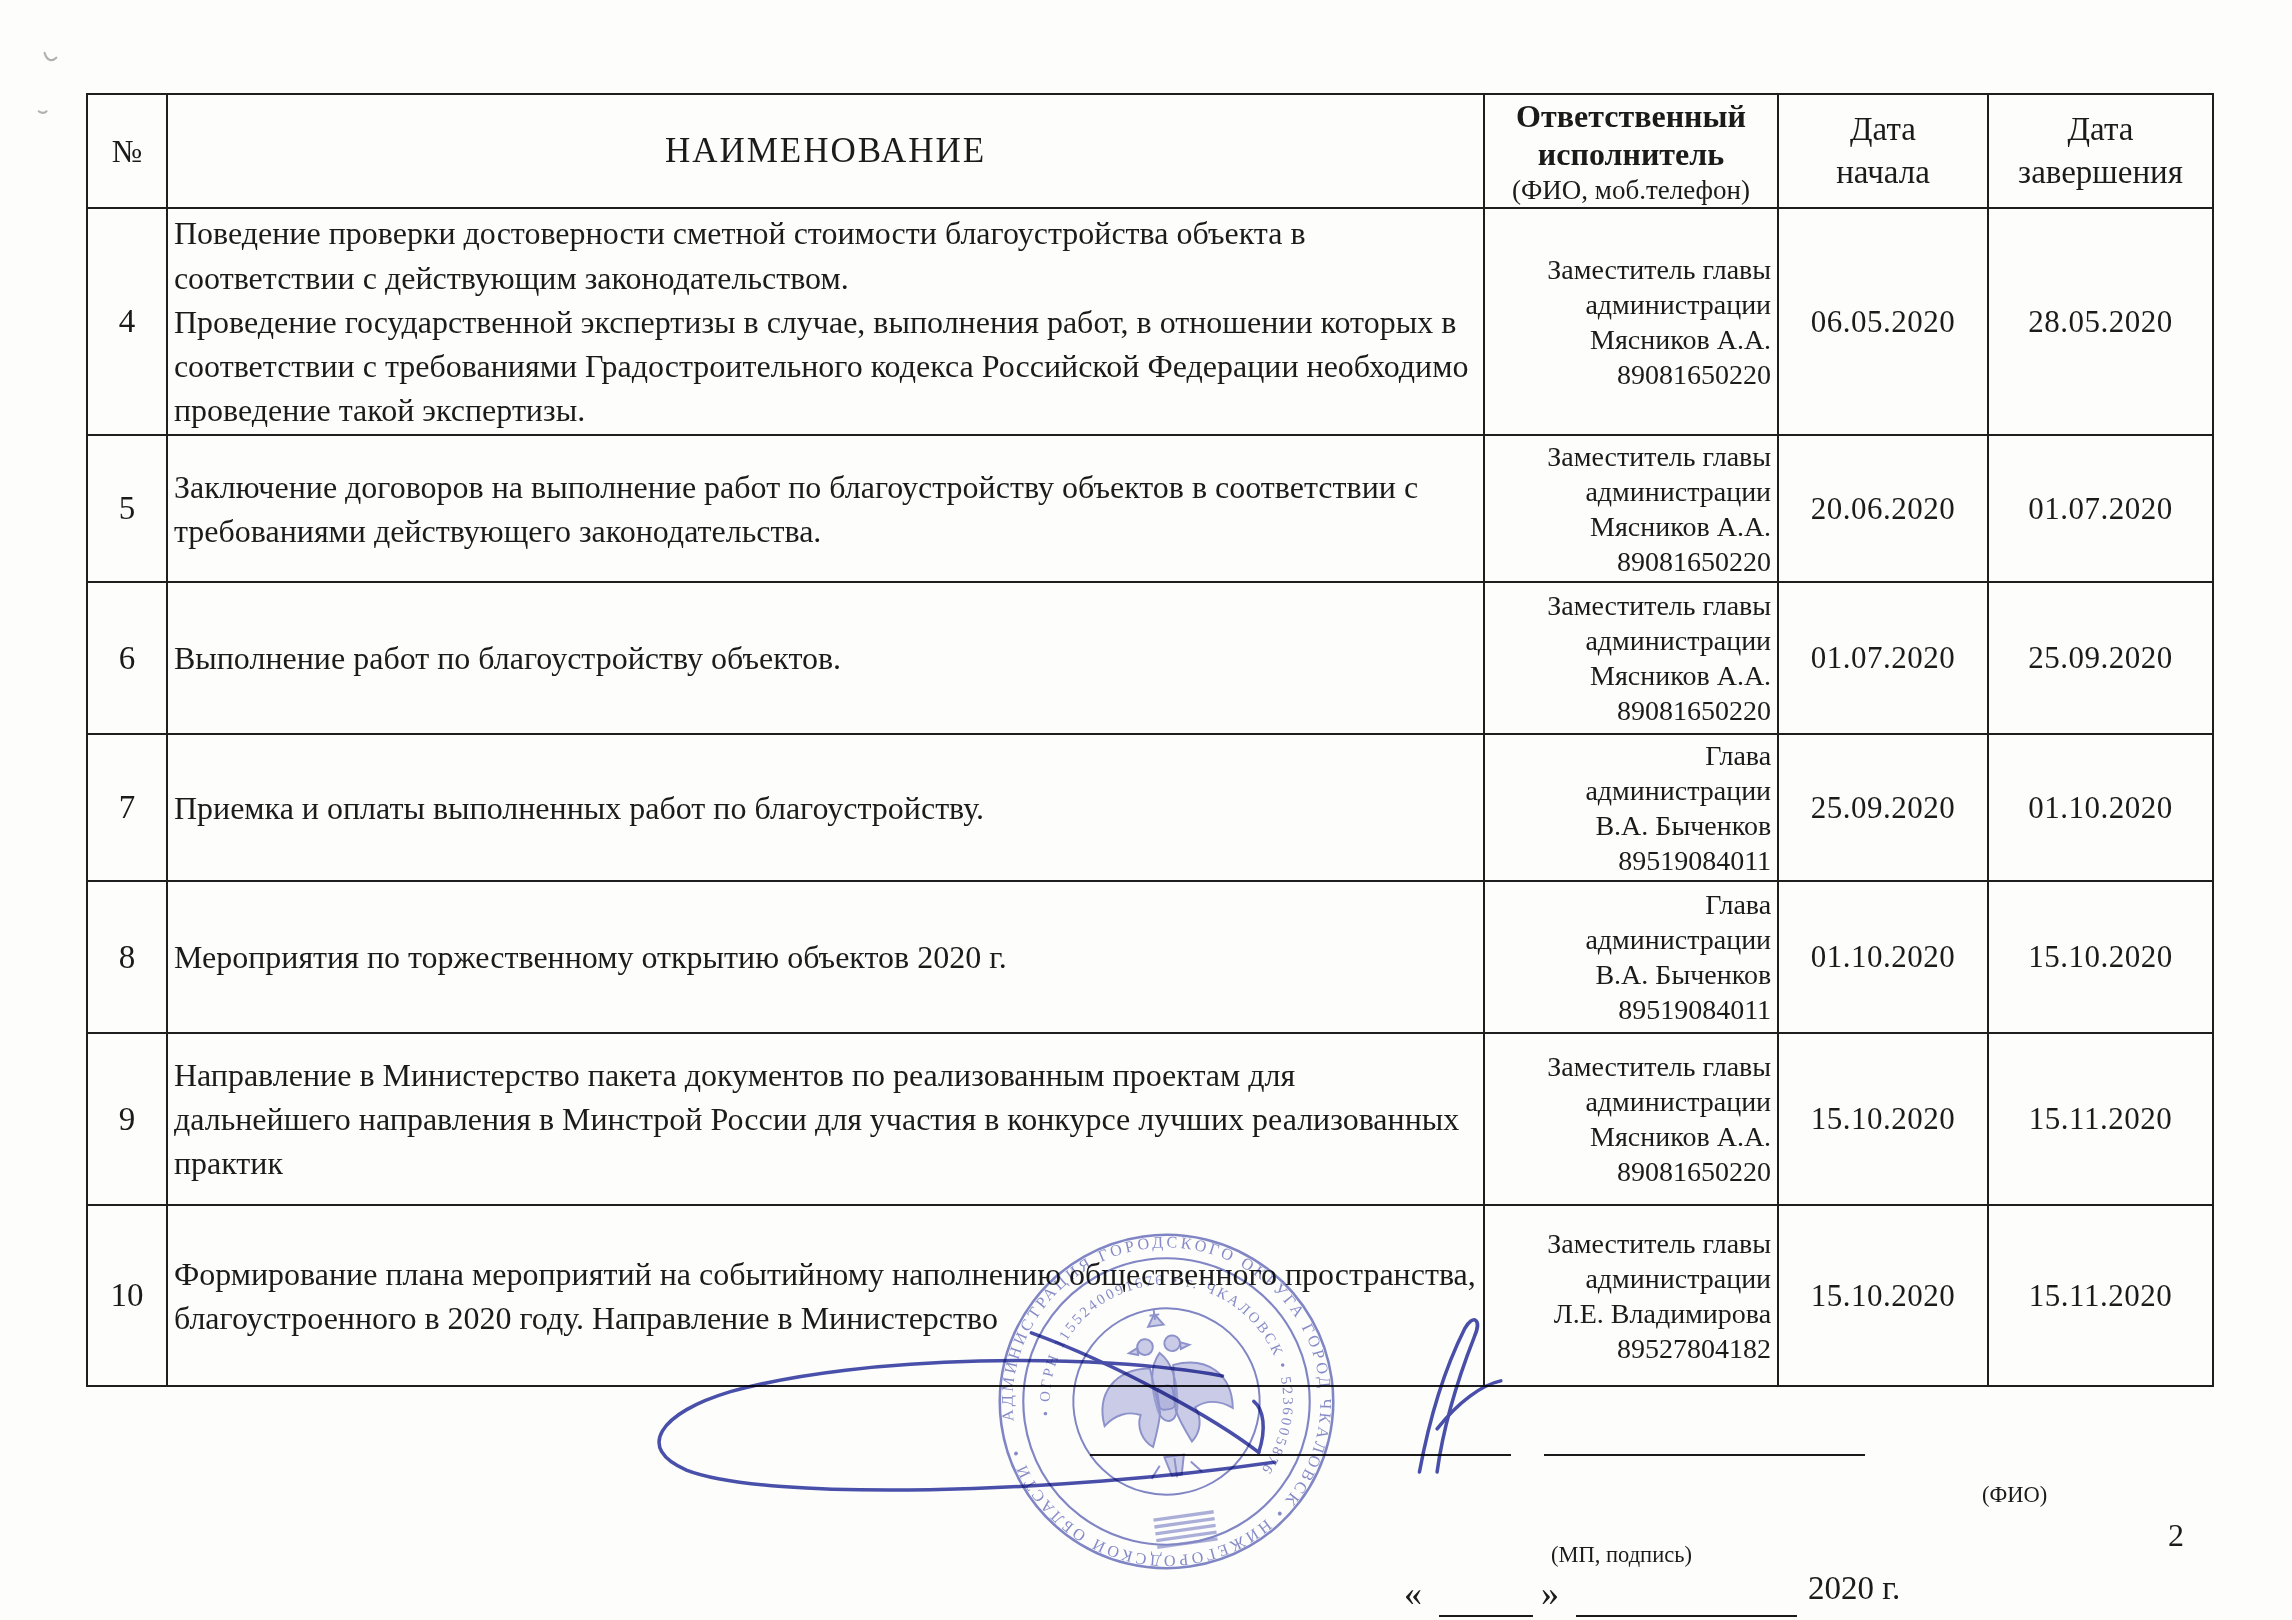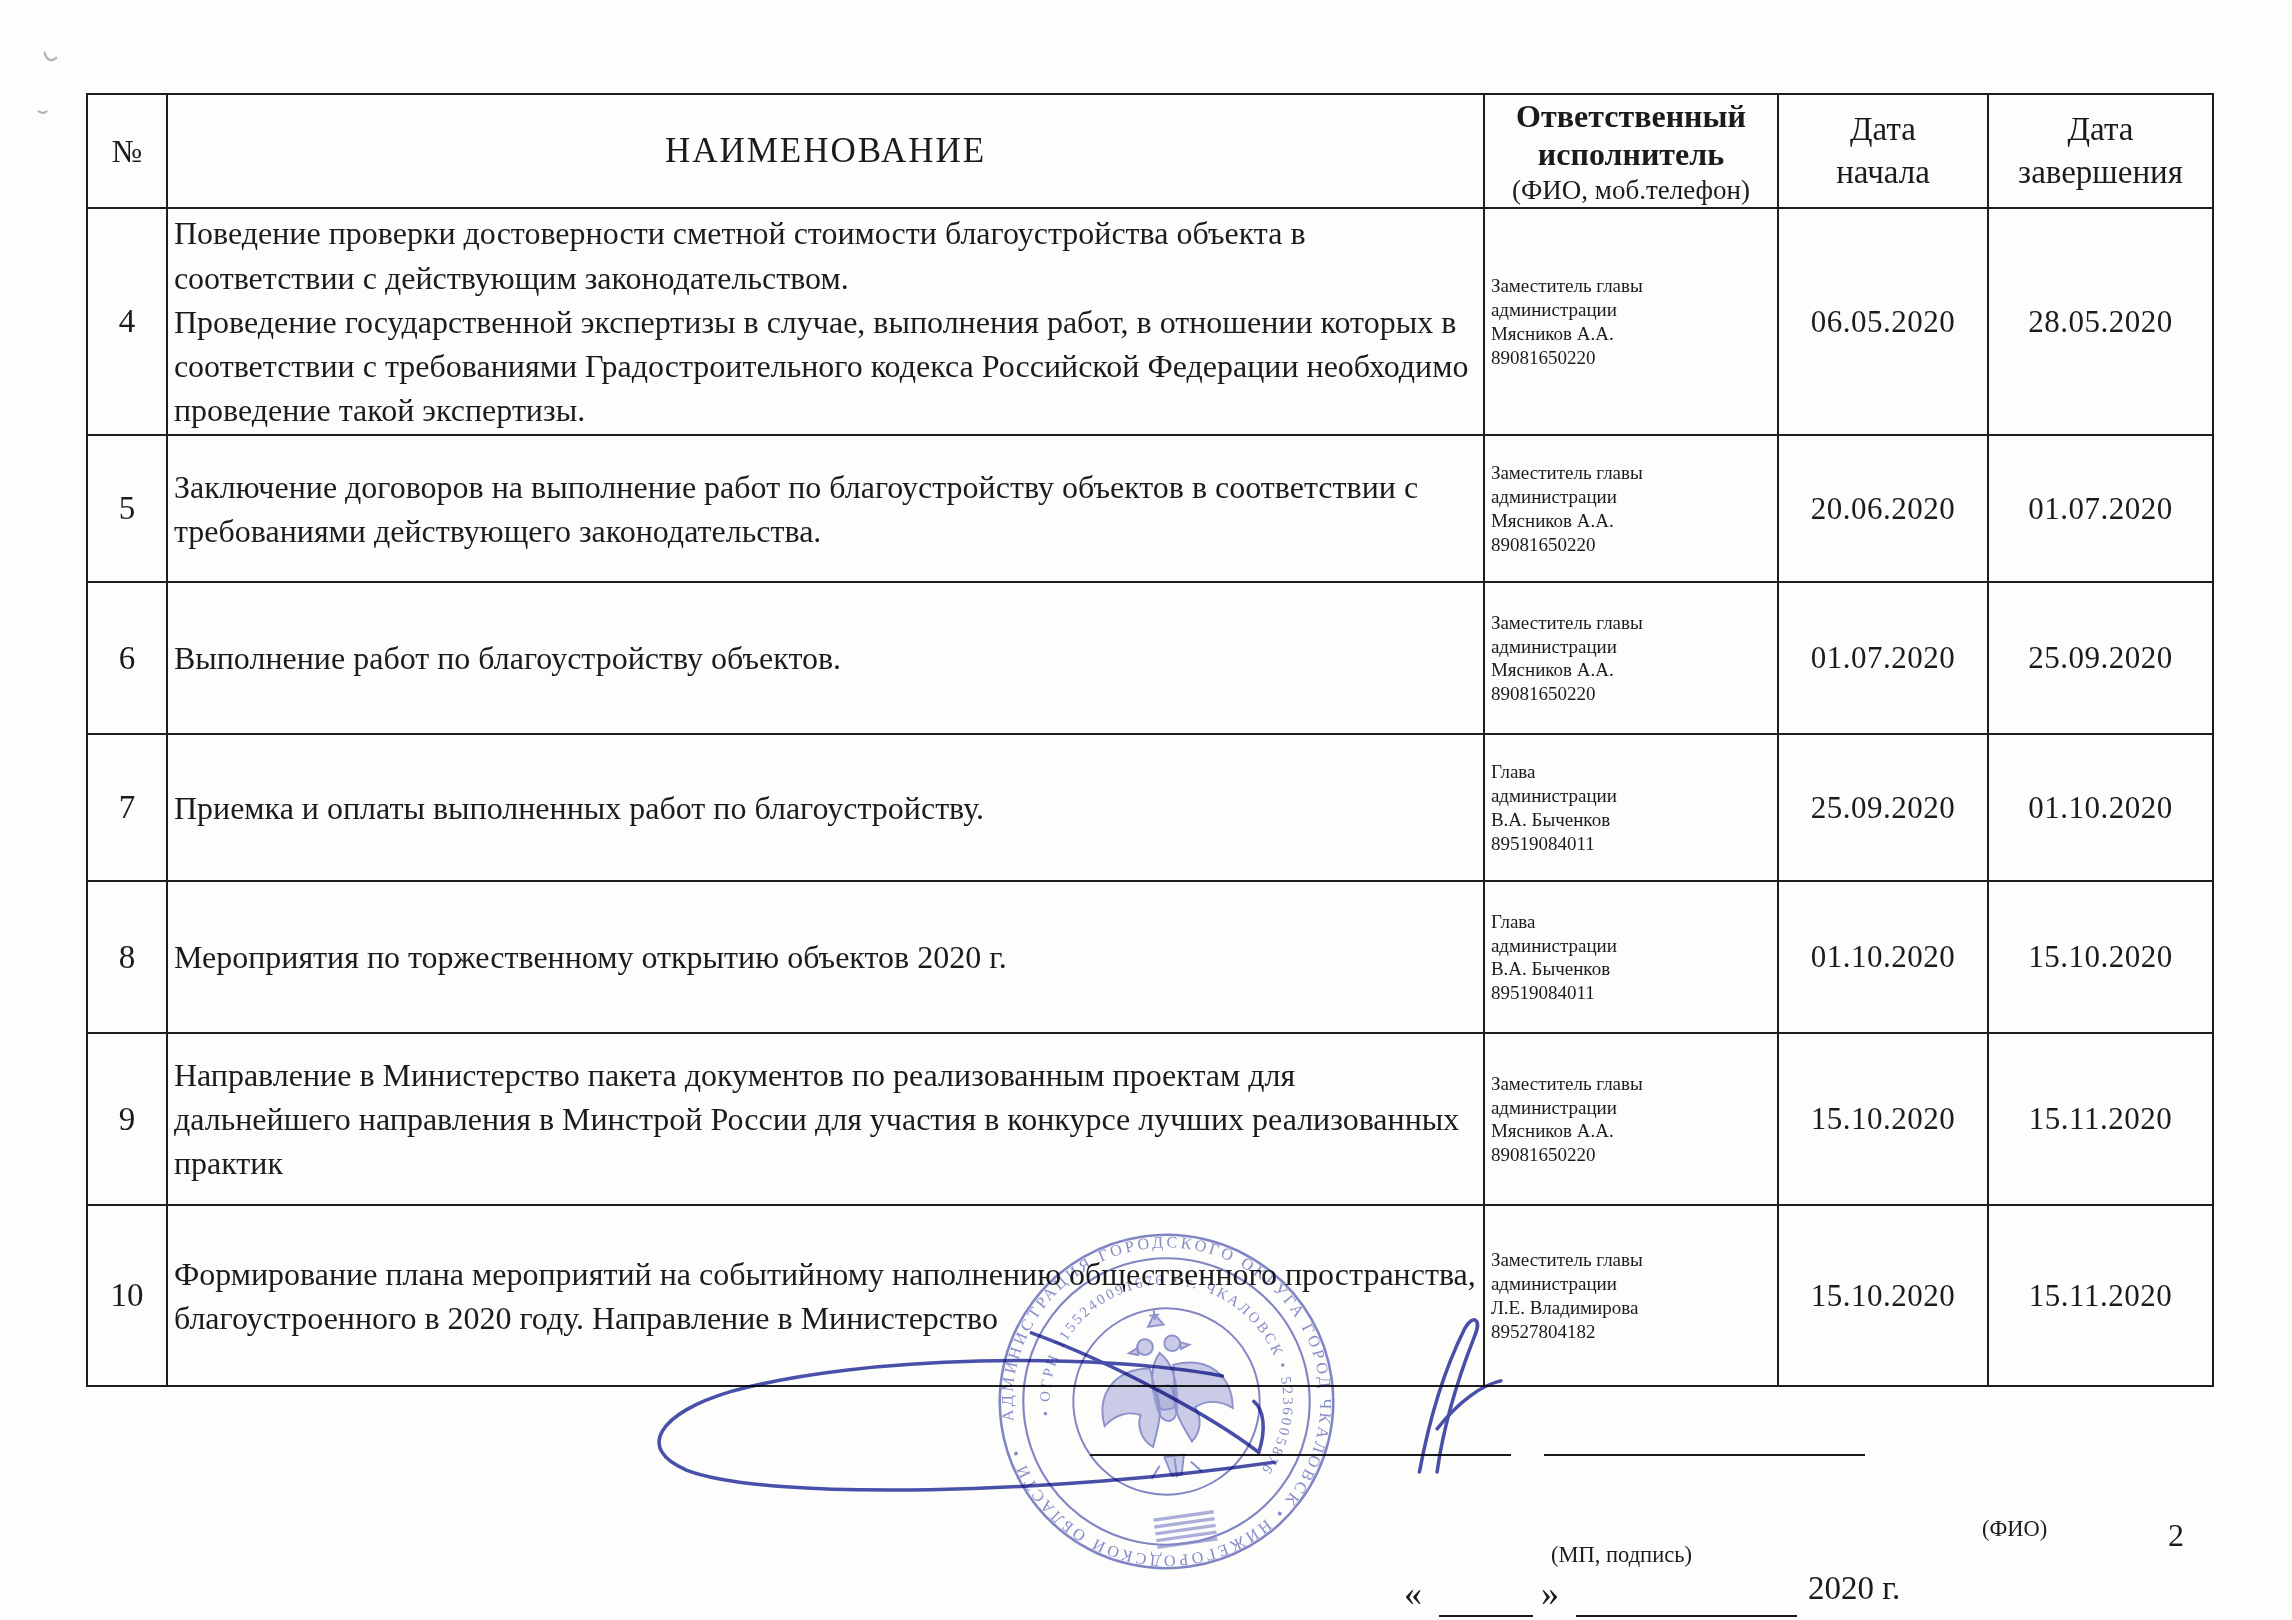--- a/index.html
+++ b/index.html
@@ -28,34 +28,34 @@
   tbody tr:nth-child(3){height:152px;}
   tbody tr:nth-child(4){height:147px;}
   tbody tr:nth-child(5){height:152px;}
   tbody tr:nth-child(6){height:172px;}
   tbody tr:nth-child(7){height:181px;}
   .pre{white-space:pre-line;}
   .c-num{text-align:center;font-size:33px;}
   th.c-num{font-weight:bold;font-size:32px;}
   .c-name{font-size:32px;line-height:1.38;padding:5.9px 15.7px 5.9px 17.6px;text-align:left;margin-top:12px;}
   th.c-name-h{font-weight:bold;font-size:35px;letter-spacing:2px;text-align:center;margin-left:28px;}
-  .c-exec{text-align:left;font-size:19px;line-height:1.25;padding:3.9px 2px;}
+  .c-exec{text-align:right;font-size:28px;line-height:1.25;padding:3.9px 2px;}
   th.c-exec-h{text-align:center;padding:2px 0;}
   .c-exec-h .ttl{font-weight:bold;font-size:32px;line-height:1.2;white-space:pre-line;}
   .c-exec-h .note{font-size:27px;line-height:1.1;margin-top:2px;}
   .c-date{text-align:center;font-size:31px;letter-spacing:0.5px;}
   th.c-date-h{font-weight:bold;font-size:33px;line-height:1.3;text-align:center;}
   
   .abs{position:absolute;}
   .signer-label{left:274px;top:1378px;font-size:34px;}
   .line{border-top:2.9px solid #1a1a1a;height:0;}
   .sig-line-1{left:1090px;top:1454px;width:421px;}
   .sig-line-2{left:1544px;top:1454px;width:321px;}
   .mp-note{left:1551px;top:1542px;font-size:22.5px;}
-  .fio-note{left:1982px;top:1516px;font-size:22.5px;}
+  .fio-note{left:1982px;top:1482px;font-size:22.5px;}
   .q-open{left:1404px;top:1572px;font-size:36px;}
   .q-close{left:1541px;top:1572px;font-size:36px;}
   .day-line{left:1439px;top:1615px;width:94px;}
   .month-line{left:1576px;top:1615px;width:221px;}
   .year-suffix{left:1808px;top:1570px;font-size:33px;}
   .page-number{left:2168px;top:1517px;font-size:32px;}
   
   .ink{position:absolute;pointer-events:none;mix-blend-mode:multiply;}
   .stamp-svg{left:988px;top:1223px;}
   .sig-svg{left:0;top:0;}

